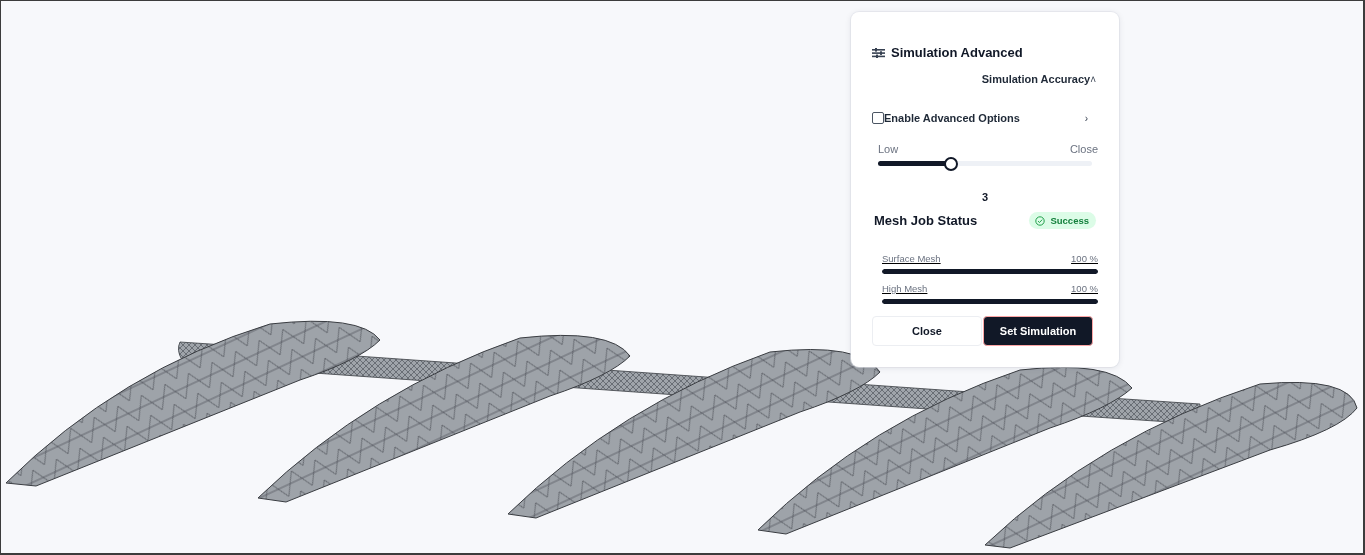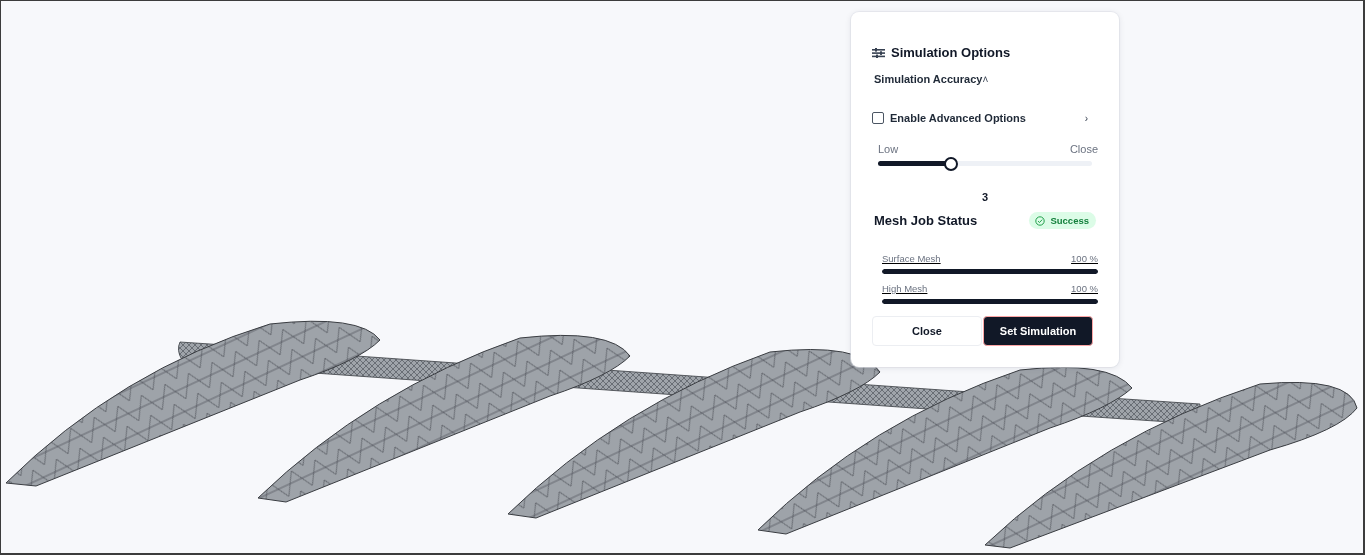--- a/index.html
+++ b/index.html
@@ -28,31 +28,31 @@
     }
     .panel-header {
       position: absolute; left: 21px; top: 33px;
       display: flex; align-items: center; gap: 6px;
     }
     .panel-title { font-size: 13px; font-weight: bold; color: #111827; }
     .settings-icon { width: 13px; height: 10px; display: inline-block; }
 
     .section-row {
       position: absolute; left: 23px; right: 23px; top: 61px;
-      display: flex; justify-content: flex-start; align-items: center;
+      display: flex; justify-content: flex-end; align-items: center;
       cursor: pointer;
     }
     .section-label { font-size: 11px; font-weight: bold; color: #1f2937; }
     .chev { font-size: 10px; color: #374151; }
 
     .adv-row {
       position: absolute; left: 21px; right: 31px; top: 100px;
       display: flex; justify-content: space-between; align-items: center;
     }
-    .adv-left { display: flex; gap: 6px; }
+    .adv-left { display: flex; }
     .checkbox {
       width: 12px; height: 12px; border: 1px solid #4b5563; border-radius: 2px;
       background: #fff; display: inline-block;
     }
     .adv-label { font-size: 11px; font-weight: bold; color: #1f2937; }
 
     .range-labels {
       position: absolute; left: 27px; right: 21px; top: 131px;
       display: flex; justify-content: space-between;
       font-size: 11px; color: #6b7280;
@@ -152,21 +152,21 @@
 <div class="panel">
   <div class="panel-header">
     <svg class="settings-icon" viewBox="0 0 13 10">
       <rect x="0" y="1" width="13" height="1.6" fill="#374151"></rect>
       <rect x="0" y="4.3" width="13" height="1.6" fill="#374151"></rect>
       <rect x="0" y="7.6" width="13" height="1.6" fill="#374151"></rect>
       <rect x="3" y="0" width="2" height="3.6" fill="#374151"></rect>
       <rect x="8" y="3.3" width="2" height="3.6" fill="#374151"></rect>
       <rect x="4" y="6.6" width="2" height="3.4" fill="#374151"></rect>
     </svg>
-    <span class="panel-title">Simulation Options</span>
+    <span class="panel-title">Simulation Advanced</span>
   </div>
 
   <div class="section-row">
     <span class="section-label">Simulation Accuracy</span>
     <span class="chev">˄</span>
   </div>
 
   <div class="adv-row">
     <div class="adv-left">
       <span class="checkbox"></span>

